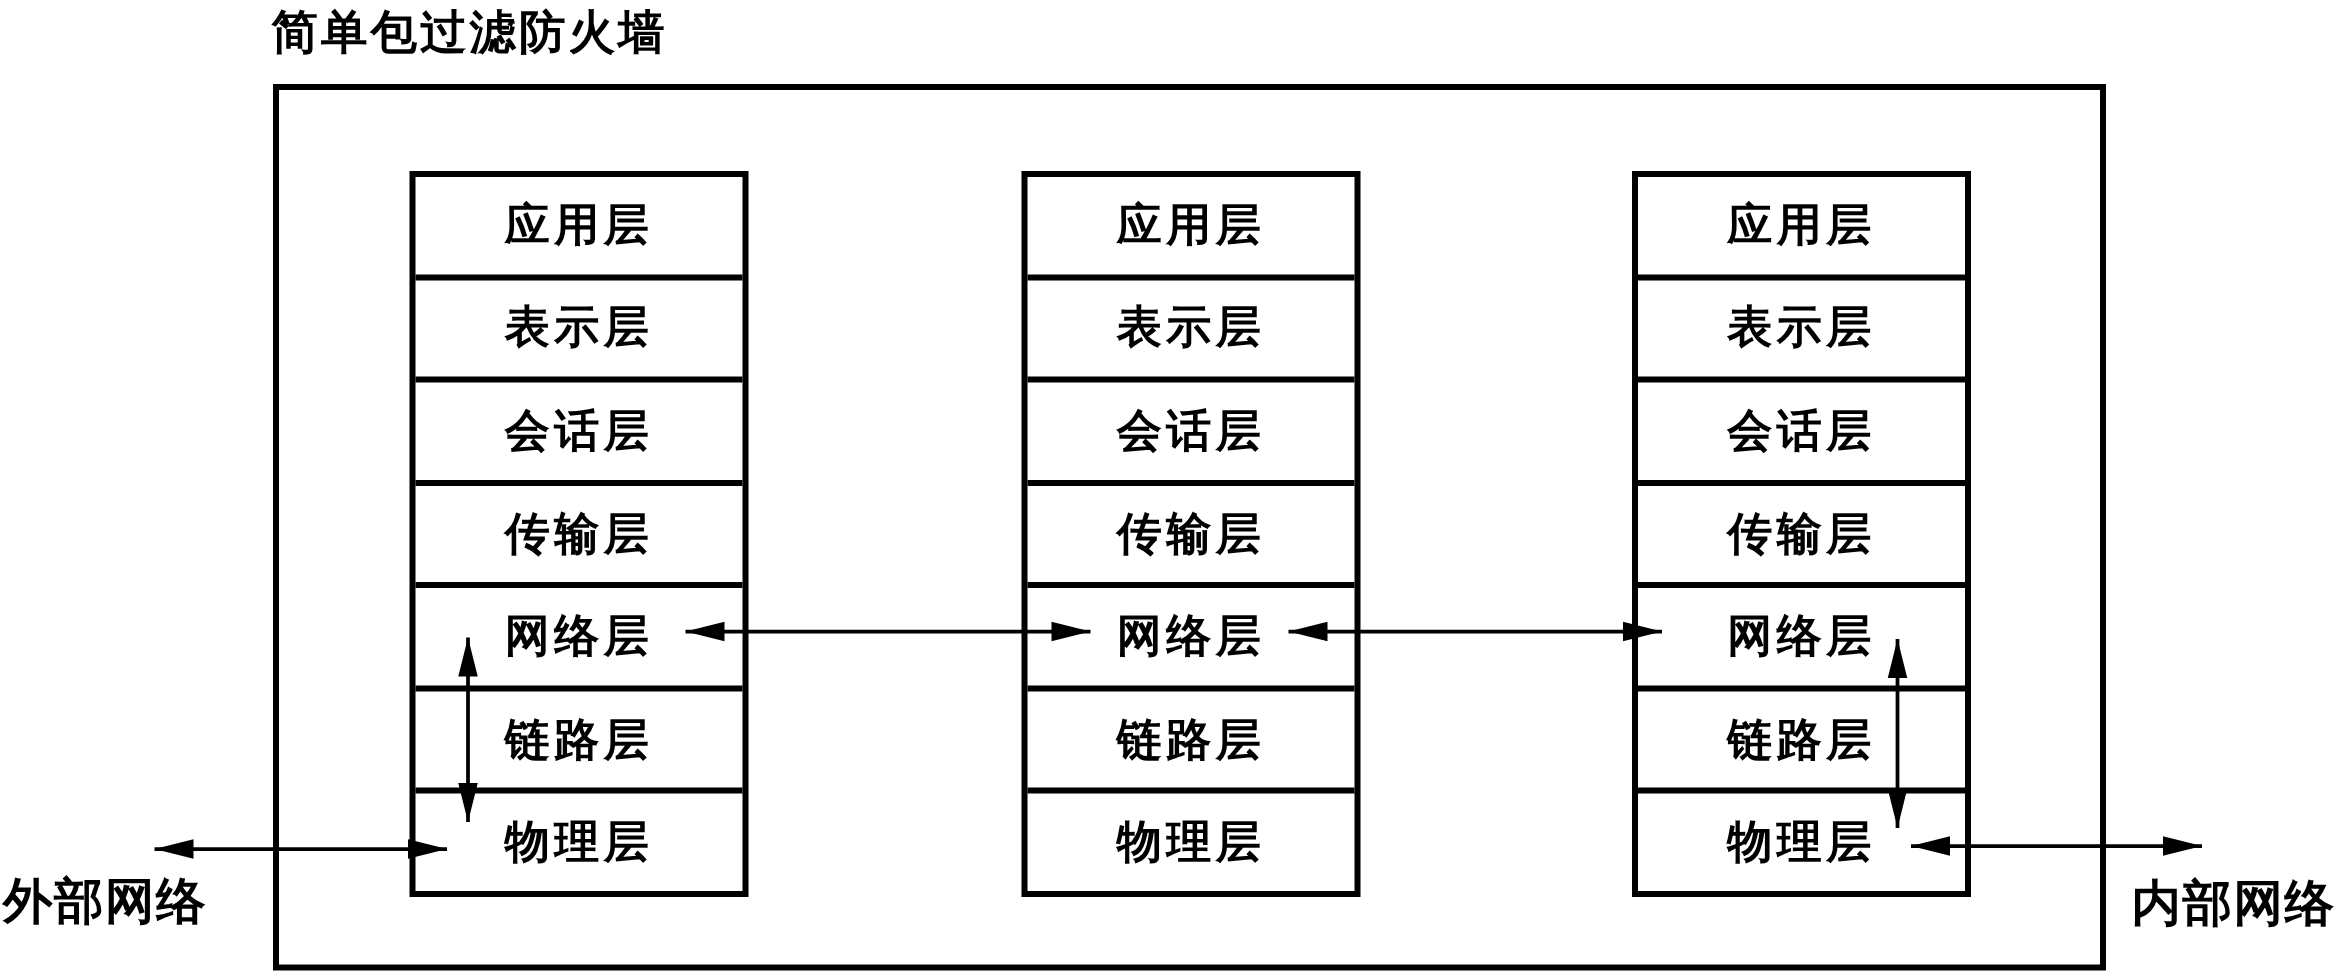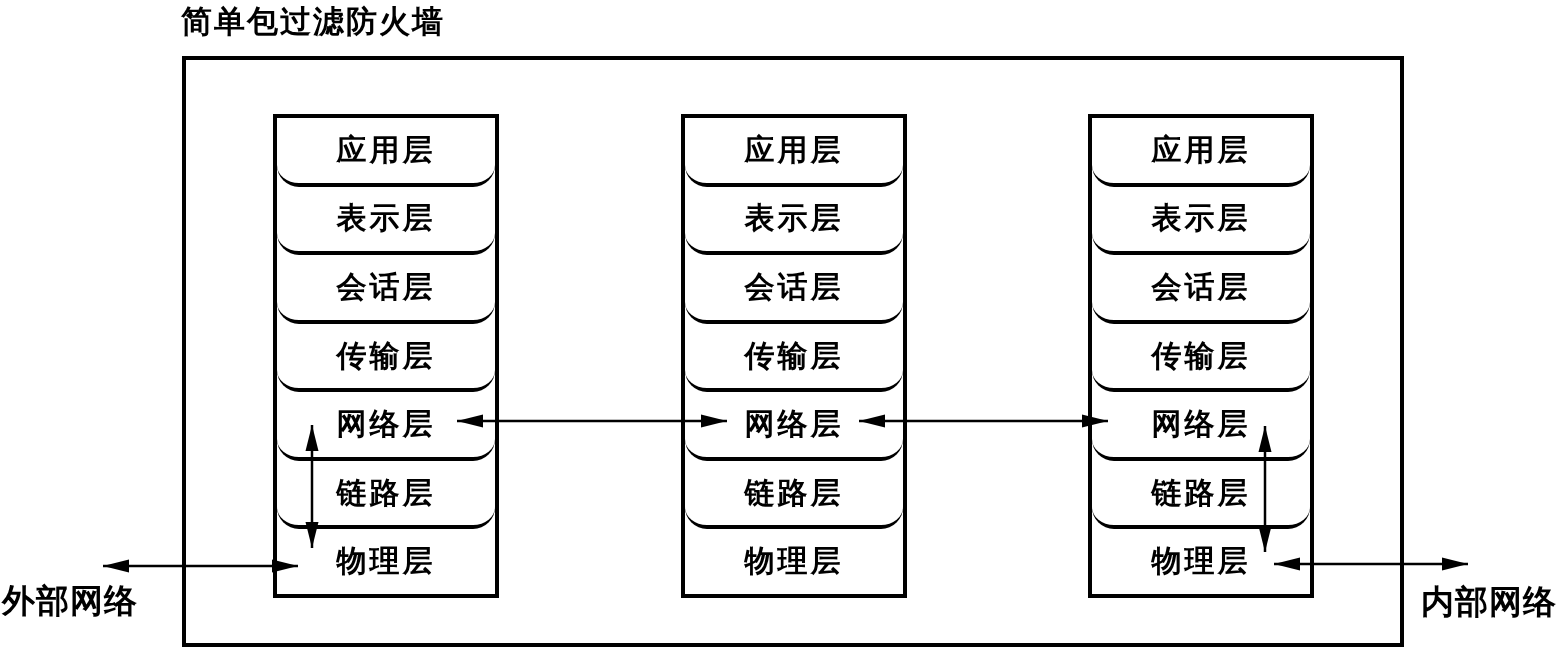--- a/index.html
+++ b/index.html
@@ -51,21 +51,20 @@
   .stack-right  { left: 1088px; }
   .layer {
     flex: 1;
     display: flex;
     align-items: center;
     justify-content: center;
     font-size: 30px;
     letter-spacing: 3px;
     border-bottom: 4px solid #000000;
     white-space: nowrap;
-    border-radius: 22px;
   }
   .layer:last-child { border-bottom: none; }
   .outer-label {
     position: absolute;
     font-size: 33px;
     letter-spacing: 1px;
     white-space: nowrap;
   }
   .label-external { left: 2px;  top: 579px; }
   .label-internal { left: 1421px; top: 580px; }

